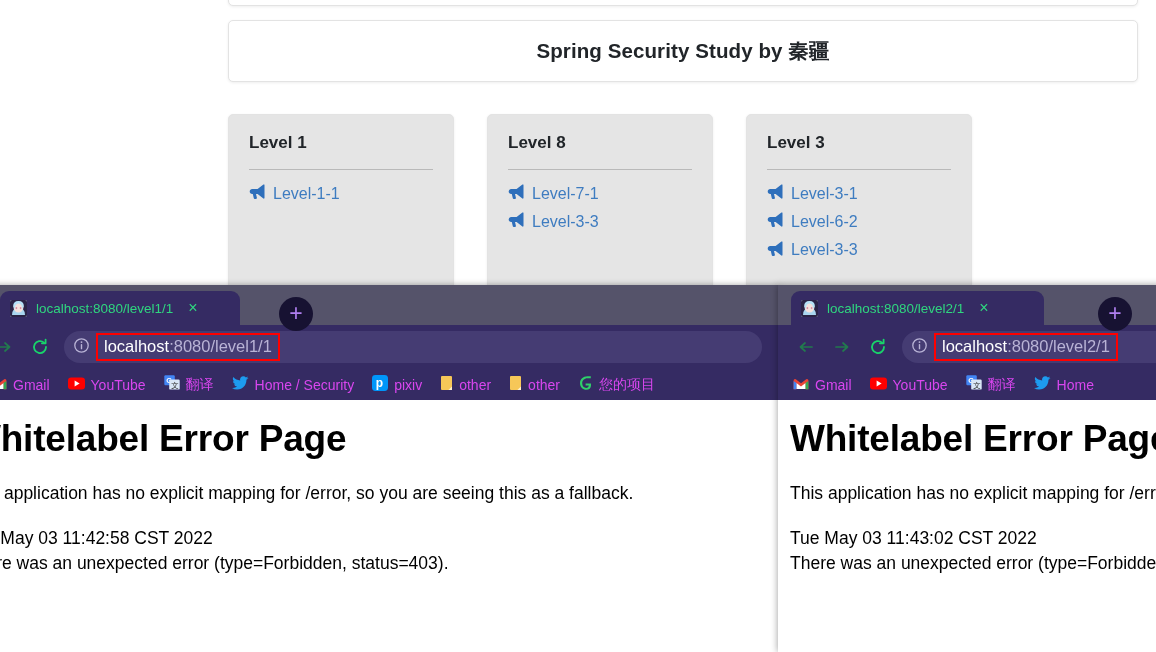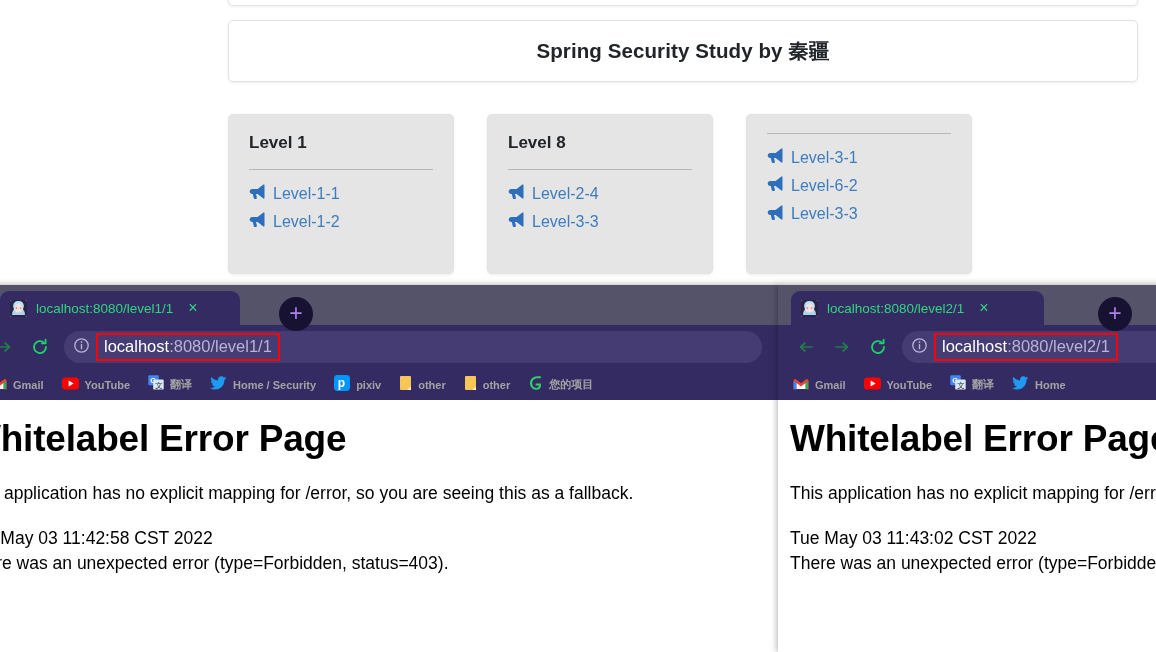--- a/index.html
+++ b/index.html
@@ -209,24 +209,23 @@
     overflow: hidden;
   }
   .bm {
     display: flex;
     align-items: center;
     gap: 6px;
     padding: 0 9px;
     flex: 0 0 auto;
   }
   .bm-label {
-    font-size: 11px;
-    color: #a3a3a3;
+    font-size: 14px;
+    color: #d946ef;
     white-space: nowrap;
-    font-weight: bold;
   }
   .bm-ico { flex: 0 0 auto; display: block; }
 
   .content {
     background: #ffffff;
     position: relative;
     overflow: hidden;
     padding-top: 18px;
   }
   .err-title {
@@ -294,52 +293,45 @@
           <h2>Level 1</h2>
           <hr class="level-sep">
           <a class="level-link" href="#">
             <span class="bullhorn">
               <svg width="17" height="15" viewBox="0 0 17 15">
                   <path fill="#2e6fbb" d="M15.3 0.5c-0.3-0.2-0.7-0.1-0.9 0.1L8.6 5.1H3.2C1.8 5.1 0.7 6.2 0.7 7.6s1.1 2.5 2.5 2.5h0.6l1 4.1c0.1 0.4 0.5 0.7 0.9 0.7h1.4c0.6 0 1-0.6 0.8-1.2l-0.9-3.6h1.6l5.8 4.5c0.3 0.3 0.9 0.1 1-0.3 0-0.1 0.1-0.2 0.1-0.3V1.2c0-0.3-0.1-0.5-0.2-0.7z"></path>
                 </svg>
             </span>
             <span>Level-1-1</span>
           </a>
-          <a class="level-link" href="#">
-            <span class="bullhorn">
-              <svg width="17" height="15" viewBox="0 0 17 15">
-                  <path fill="#2e6fbb" d="M15.3 0.5c-0.3-0.2-0.7-0.1-0.9 0.1L8.6 5.1H3.2C1.8 5.1 0.7 6.2 0.7 7.6s1.1 2.5 2.5 2.5h0.6l1 4.1c0.1 0.4 0.5 0.7 0.9 0.7h1.4c0.6 0 1-0.6 0.8-1.2l-0.9-3.6h1.6l5.8 4.5c0.3 0.3 0.9 0.1 1-0.3 0-0.1 0.1-0.2 0.1-0.3V1.2c0-0.3-0.1-0.5-0.2-0.7z"></path>
-                </svg>
-            </span>
-            <span>Level-1-2</span>
-          </a>
         </div>
 
         <div class="level-card">
           <h2>Level 8</h2>
           <hr class="level-sep">
           <a class="level-link" href="#">
             <span class="bullhorn">
               <svg width="17" height="15" viewBox="0 0 17 15">
                   <path fill="#2e6fbb" d="M15.3 0.5c-0.3-0.2-0.7-0.1-0.9 0.1L8.6 5.1H3.2C1.8 5.1 0.7 6.2 0.7 7.6s1.1 2.5 2.5 2.5h0.6l1 4.1c0.1 0.4 0.5 0.7 0.9 0.7h1.4c0.6 0 1-0.6 0.8-1.2l-0.9-3.6h1.6l5.8 4.5c0.3 0.3 0.9 0.1 1-0.3 0-0.1 0.1-0.2 0.1-0.3V1.2c0-0.3-0.1-0.5-0.2-0.7z"></path>
                 </svg>
             </span>
-            <span>Level-2-4</span>
+            <span>Level-7-1</span>
           </a>
           <a class="level-link" href="#">
             <span class="bullhorn">
               <svg width="17" height="15" viewBox="0 0 17 15">
                   <path fill="#2e6fbb" d="M15.3 0.5c-0.3-0.2-0.7-0.1-0.9 0.1L8.6 5.1H3.2C1.8 5.1 0.7 6.2 0.7 7.6s1.1 2.5 2.5 2.5h0.6l1 4.1c0.1 0.4 0.5 0.7 0.9 0.7h1.4c0.6 0 1-0.6 0.8-1.2l-0.9-3.6h1.6l5.8 4.5c0.3 0.3 0.9 0.1 1-0.3 0-0.1 0.1-0.2 0.1-0.3V1.2c0-0.3-0.1-0.5-0.2-0.7z"></path>
                 </svg>
             </span>
             <span>Level-3-3</span>
           </a>
         </div>
 
         <div class="level-card">
+          <h2>Level 3</h2>
           <hr class="level-sep">
           <a class="level-link" href="#">
             <span class="bullhorn">
               <svg width="17" height="15" viewBox="0 0 17 15">
                   <path fill="#2e6fbb" d="M15.3 0.5c-0.3-0.2-0.7-0.1-0.9 0.1L8.6 5.1H3.2C1.8 5.1 0.7 6.2 0.7 7.6s1.1 2.5 2.5 2.5h0.6l1 4.1c0.1 0.4 0.5 0.7 0.9 0.7h1.4c0.6 0 1-0.6 0.8-1.2l-0.9-3.6h1.6l5.8 4.5c0.3 0.3 0.9 0.1 1-0.3 0-0.1 0.1-0.2 0.1-0.3V1.2c0-0.3-0.1-0.5-0.2-0.7z"></path>
                 </svg>
             </span>
             <span>Level-3-1</span>
           </a>
           <a class="level-link" href="#">

